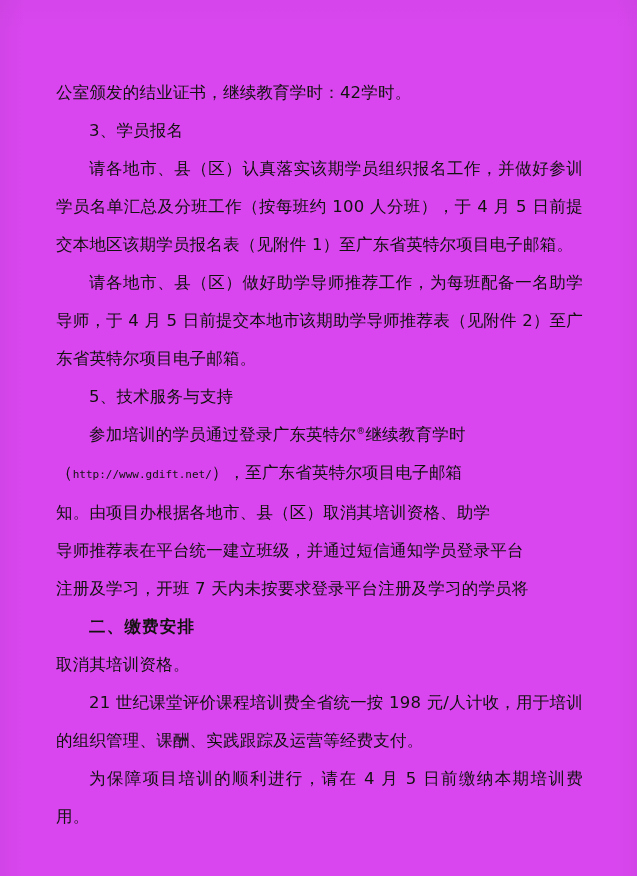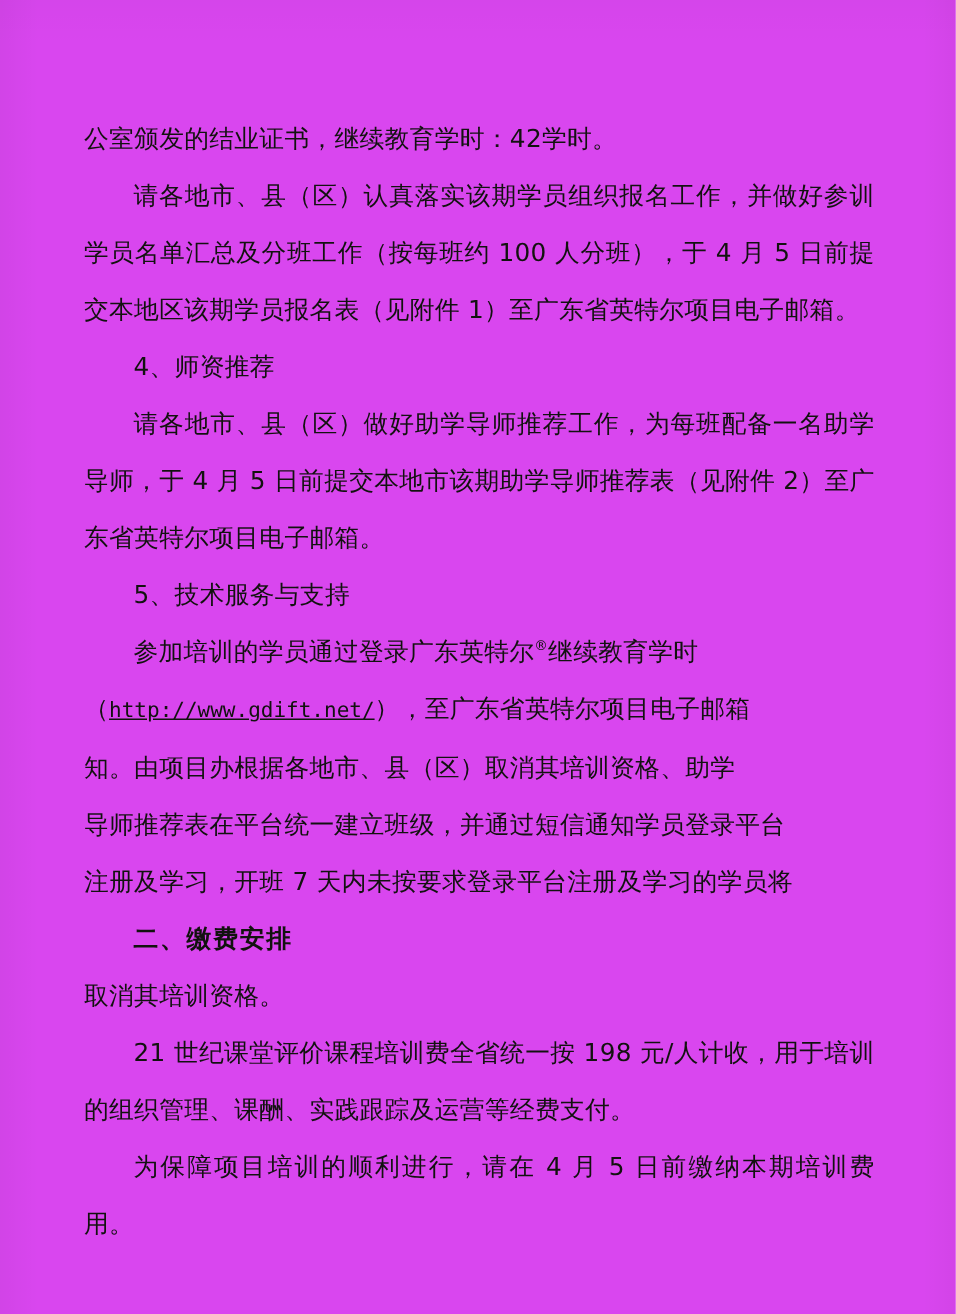--- a/index.html
+++ b/index.html
@@ -48,42 +48,41 @@
   p.indent {
     text-indent: 2em;
   }
   p.heading {
     text-indent: 2em;
     font-weight: bold;
     letter-spacing: 1.2px;
   }
   .mono {
     font-family: "DejaVu Sans Mono", monospace;
-    font-size: 14px;
+    font-size: 11px;
     letter-spacing: 0px;
-    text-decoration: underline;
   }
   sup.reg {
     font-size: 9px;
     vertical-align: super;
     line-height: 0;
   }
 </style>
 </head>
 <body>
 
 <div class="page">
   <div class="doc-body">
 
     <p class="para">公室颁发的结业证书，继续教育学时：42学时。</p>
 
+    <p class="para indent">3、学员报名</p>
 
     <p class="para indent">请各地市、县（区）认真落实该期学员组织报名工作，并做好参训学员名单汇总及分班工作（按每班约 100 人分班），于 4 月 5 日前提交本地区该期学员报名表（见附件 1）至广东省英特尔项目电子邮箱。</p>
 
-    <p class="para indent">4、师资推荐</p>
 
     <p class="para indent">请各地市、县（区）做好助学导师推荐工作，为每班配备一名助学导师，于 4 月 5 日前提交本地市该期助学导师推荐表（见附件 2）至广东省英特尔项目电子邮箱。</p>
 
     <p class="para indent">5、技术服务与支持</p>
 
     <p class="para indent">
       <span>参加培训的学员通过登录广东英特尔</span><sup class="reg">®</sup><span>继续教育学时</span>
     </p>
 
     <p class="para">

